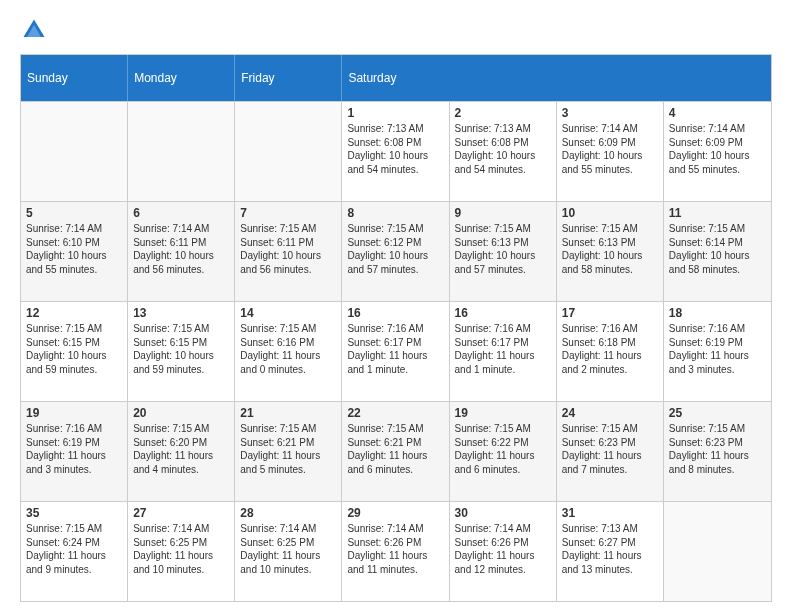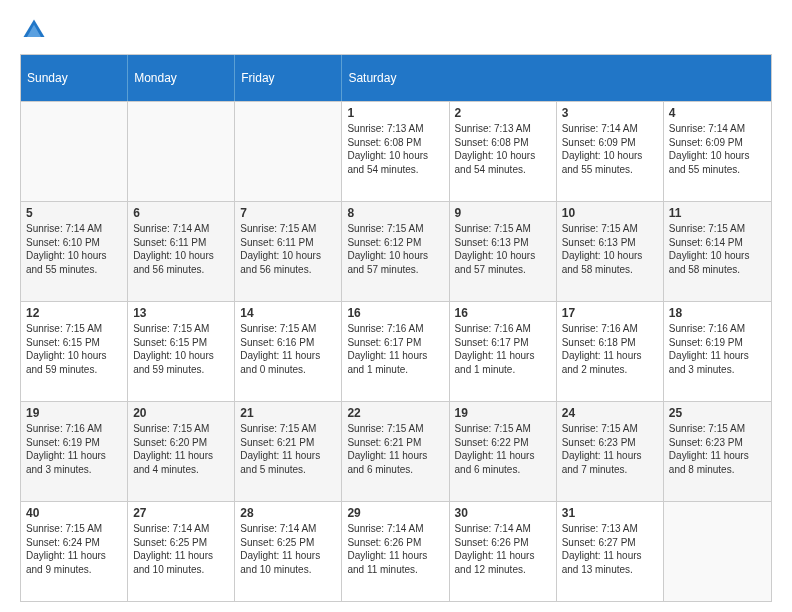--- a/index.html
+++ b/index.html
@@ -319,21 +319,21 @@
           <div class="cal-cell">
             <span class="day-num">25</span>
             <div class="info" style="white-space: pre-line;">Sunrise: 7:15 AM
 Sunset: 6:23 PM
 Daylight: 11 hours
 and 8 minutes.</div>
           </div>
         </div>
         <div class="cal-row">
           <div class="cal-cell">
-            <span class="day-num">40</span>
+            <span class="day-num">35</span>
             <div class="info" style="white-space: pre-line;">Sunrise: 7:15 AM
 Sunset: 6:24 PM
 Daylight: 11 hours
 and 9 minutes.</div>
           </div>
           <div class="cal-cell">
             <span class="day-num">27</span>
             <div class="info" style="white-space: pre-line;">Sunrise: 7:14 AM
 Sunset: 6:25 PM
 Daylight: 11 hours

